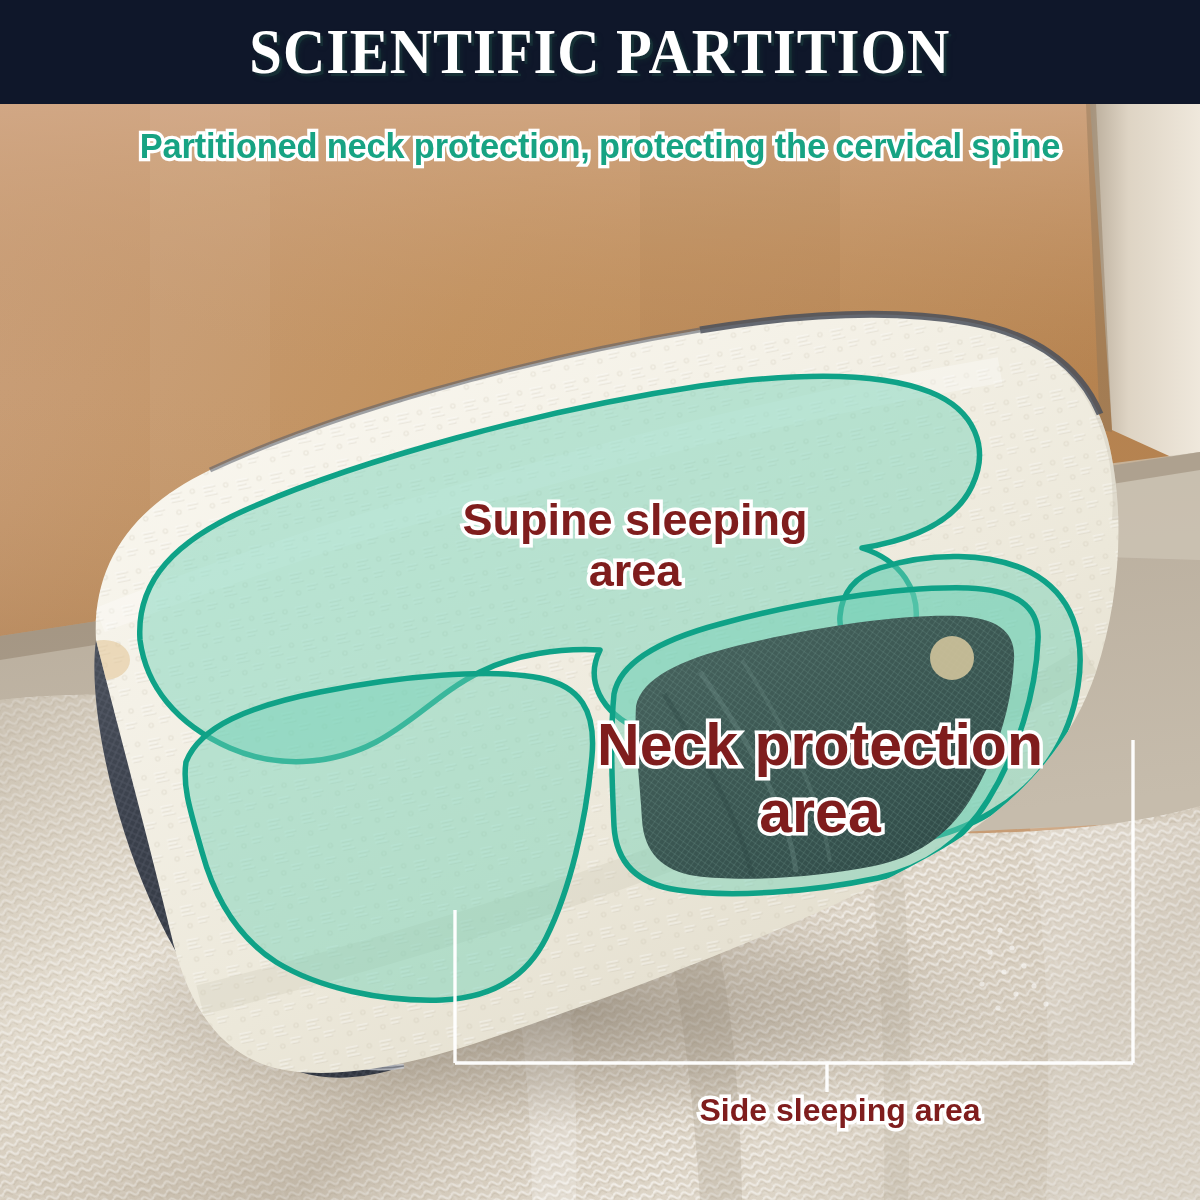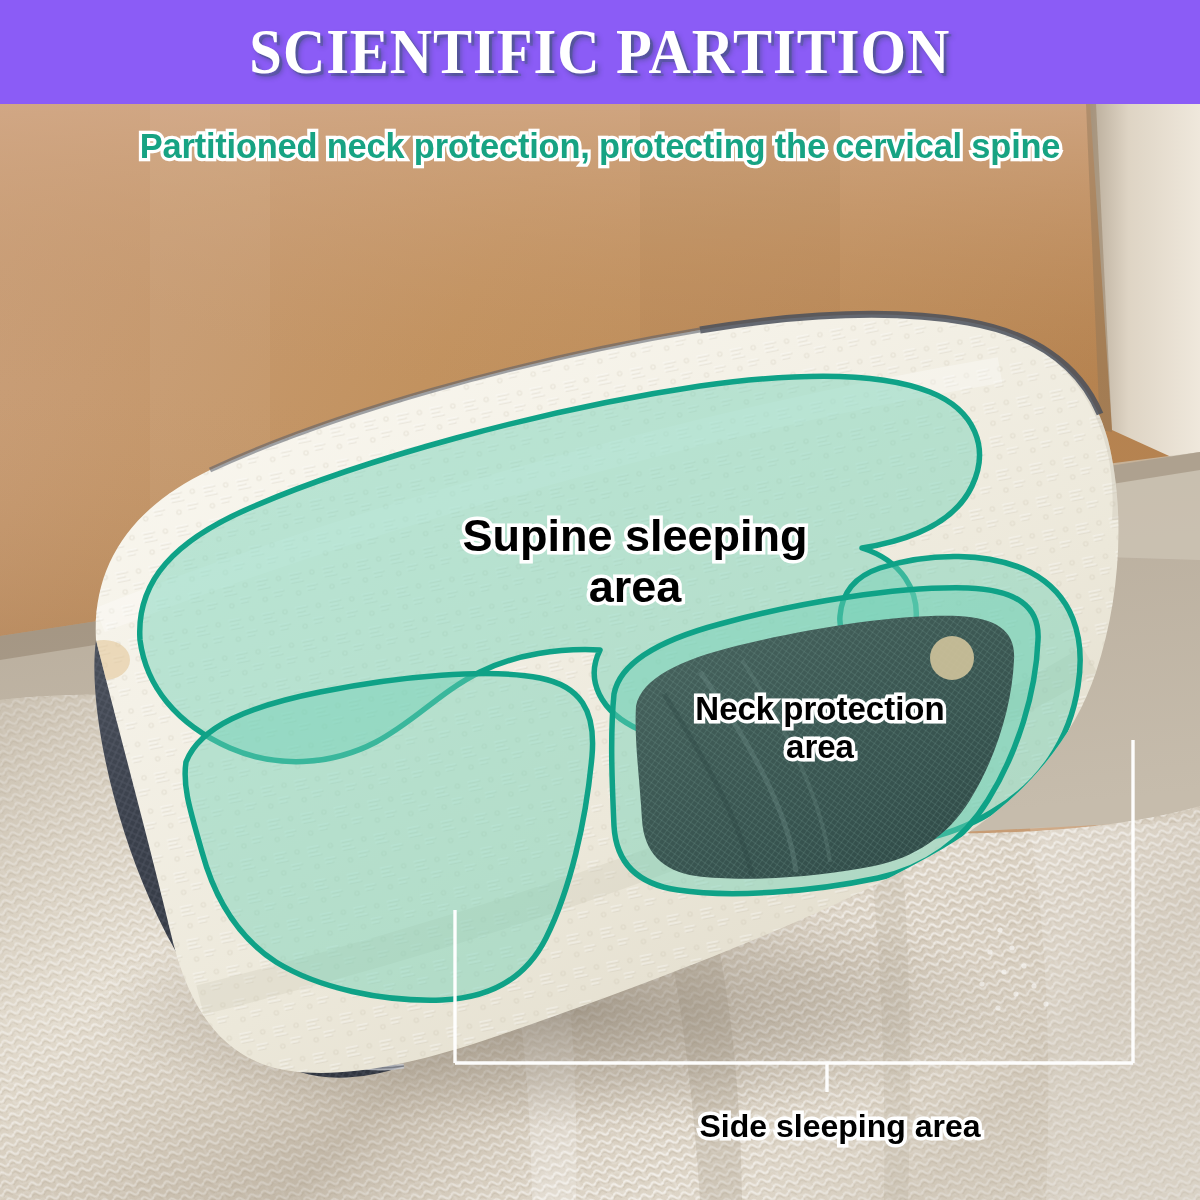--- a/index.html
+++ b/index.html
@@ -9,21 +9,21 @@
     background:#c79c74;
     position:relative;
   }
 
   
   #scene { position:absolute; inset:0; }
 
   
   #header-band{
     position:absolute; left:0; top:0; width:1200px; height:104px;
-    background:#8b5cf6;
+    background:#0f172a;
     display:flex; align-items:center; justify-content:center;
     z-index:40;
   }
   #header-title{
     font-family:"Liberation Serif", serif;
     font-weight:700;
     font-size:63px;
     letter-spacing:1px;
     color:#ffffff;
     transform:scaleX(0.93);
@@ -46,35 +46,34 @@
     white-space:nowrap;
     -webkit-text-stroke:6.5px #ffffff;
     paint-order:stroke fill;
   }
 
   
   .callout{
     position:absolute;
     z-index:35;
     font-weight:700;
-    color:#000000;
+    color:#7f1d1d;
     text-align:center;
     line-height:1.14;
     -webkit-text-stroke:7px #ffffff;
     paint-order:stroke fill;
     white-space:pre-line;
-    margin-top:16px;
   }
   #label-supine{
     left:370px; top:494px; width:530px;
     font-size:45px;
   }
   #label-neck{
-    left:575px; top:674px; width:490px;
-    font-size:33px;
+    left:575px; top:712px; width:490px;
+    font-size:59px;
   }
   #label-side{
     left:560px; top:1092px; width:560px;
     font-size:32px;
   }
 </style>
 </head>
 <body>
 
 <svg id="scene" viewBox="0 0 1200 1200" width="1200" height="1200" preserveAspectRatio="none" xmlns="http://www.w3.org/2000/svg">

